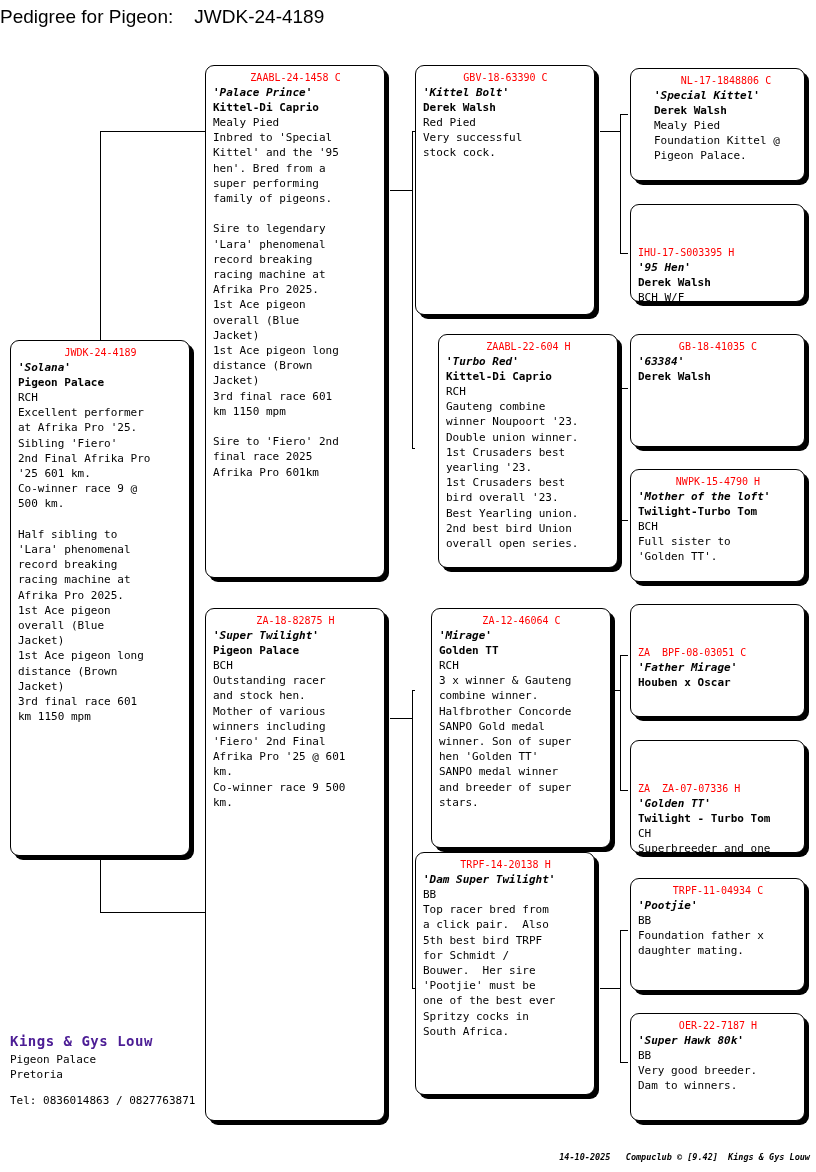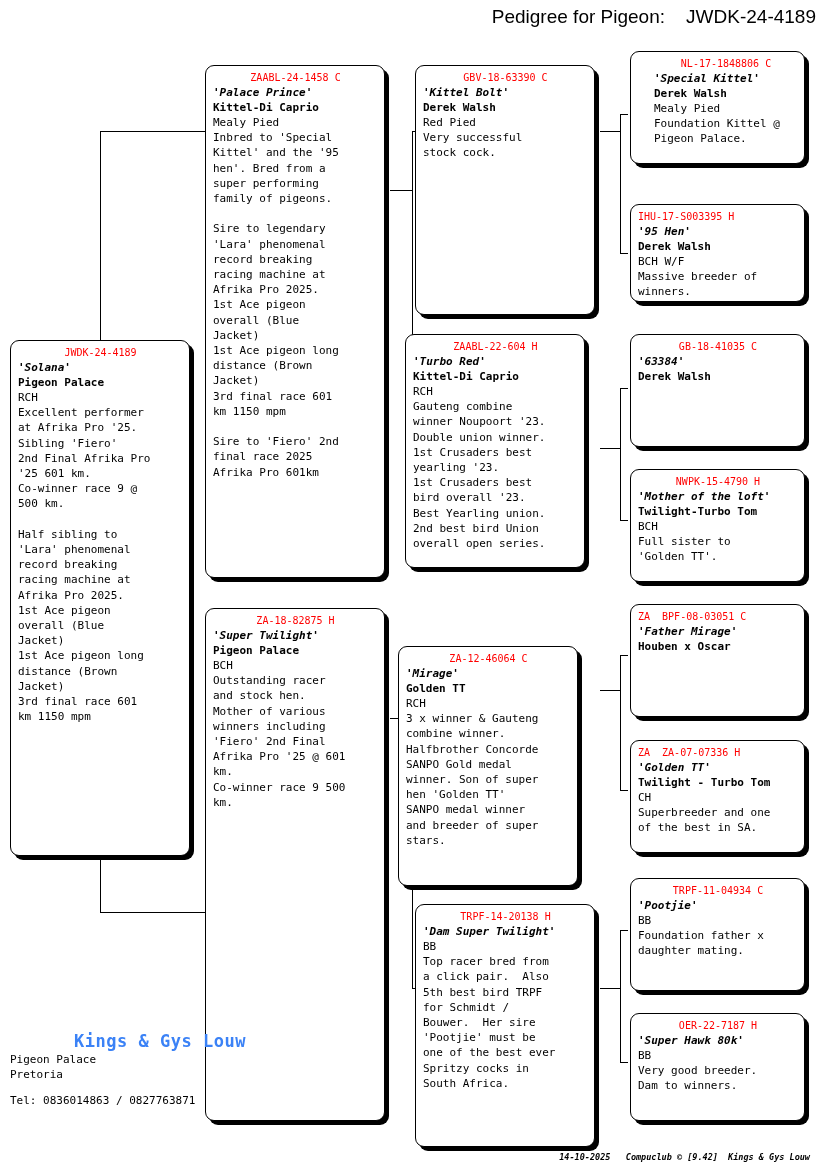--- a/index.html
+++ b/index.html
@@ -13,21 +13,21 @@
     position: relative;
     font-family: "DejaVu Sans Mono", "Liberation Mono", monospace;
     overflow: hidden;
   }
 
   
   #page-title {
     position: absolute;
     left: 0; top: 6px;
     width: 816px;
-    text-align: right;
+    text-align: left;
     font-family: "Liberation Sans", sans-serif;
     font-size: 19px;
     color: #000;
     white-space: pre;
   }
 
   
   #connectors {
     position: absolute;
     left: 0; top: 0;
@@ -50,20 +50,21 @@
     color: #ff0000;
     font-weight: normal;
     font-size: 10px;
     line-height: 15px;
     text-align: center;
     white-space: pre;
     letter-spacing: 0px;
   }
   .ring.left {
     text-align: left;
+    margin-top: 36px;
   }
   .bird-name {
     font-style: italic;
     font-weight: bold;
     font-size: 11px;
     line-height: 15px;
     color: #000;
     white-space: pre;
   }
   .strain {
@@ -82,27 +83,26 @@
   }
 
   
   #loft-block {
     position: absolute;
     left: 10px;
     top: 1030px;
     width: 300px;
   }
   #loft-name {
-    font-size: 17px;
+    font-size: 14px;
     font-weight: bold;
     line-height: 22px;
-    color: #3b82f6;
+    color: #4c1d95;
     white-space: pre;
     letter-spacing: 0.5px;
-    text-align: center;
   }
   .loft-line {
     font-size: 11px;
     line-height: 15px;
     color: #000;
     white-space: pre;
   }
   .loft-spacer { height: 11px; }
 
   #footer-credit {
@@ -225,70 +225,70 @@
 
 <div class="pedbox" id="box-g2-0" style="left:415px; top:65px; width:180px; height:250px;">
   <div class="ring">GBV-18-63390 C</div>
   <div class="bird-name">'Kittel Bolt'</div>
   <div class="strain">Derek Walsh</div>
   <div class="notes">Red Pied
 Very successful
 stock cock.</div>
 </div>
 
-<div class="pedbox" id="box-g2-1" style="left:405px; top:334px; width:180px; height:234px;">
+<div class="pedbox" id="box-g2-1" style="left:438px; top:334px; width:180px; height:234px;">
   <div class="ring">ZAABL-22-604 H</div>
   <div class="bird-name">'Turbo Red'</div>
   <div class="strain">Kittel-Di Caprio</div>
   <div class="notes">RCH
 Gauteng combine
 winner Noupoort '23.
 Double union winner.
 1st Crusaders best
 yearling '23.
 1st Crusaders best
 bird overall '23.
 Best Yearling union.
 2nd best bird Union
 overall open series.</div>
 </div>
 
-<div class="pedbox" id="box-g2-2" style="left:398px; top:608px; width:180px; height:240px;margin-top:38px;">
+<div class="pedbox" id="box-g2-2" style="left:431px; top:608px; width:180px; height:240px;">
   <div class="ring">ZA-12-46064 C</div>
   <div class="bird-name">'Mirage'</div>
   <div class="strain">Golden TT</div>
   <div class="notes">RCH
 3 x winner &amp; Gauteng
 combine winner.
 Halfbrother Concorde
 SANPO Gold medal
 winner. Son of super
 hen 'Golden TT'
 SANPO medal winner
 and breeder of super
 stars.</div>
 </div>
 
-<div class="pedbox" id="box-g2-3" style="left:415px; top:904px; width:180px; height:243px;">
+<div class="pedbox" id="box-g2-3" style="left:415px; top:852px; width:180px; height:243px;">
   <div class="ring">TRPF-14-20138 H</div>
   <div class="bird-name">'Dam Super Twilight'</div>
 
   <div class="notes">BB
 Top racer bred from
 a click pair.  Also
 5th best bird TRPF
 for Schmidt /
 Bouwer.  Her sire
 'Pootjie' must be
 one of the best ever
 Spritzy cocks in
 South Africa.</div>
 </div>
 
-<div class="pedbox" id="box-g3-0" style="left:630px; top:51px; width:175px; height:113px;padding-left:23px;">
+<div class="pedbox" id="box-g3-0" style="left:630px; top:68px; width:175px; height:113px;padding-left:23px;">
   <div class="ring">NL-17-1848806 C</div>
   <div class="bird-name">'Special Kittel'</div>
   <div class="strain">Derek Walsh</div>
   <div class="notes">Mealy Pied
 Foundation Kittel @
 Pigeon Palace.</div>
 </div>
 
 <div class="pedbox" id="box-g3-1" style="left:630px; top:204px; width:175px; height:98px;">
   <div class="ring left">IHU-17-S003395 H</div>

